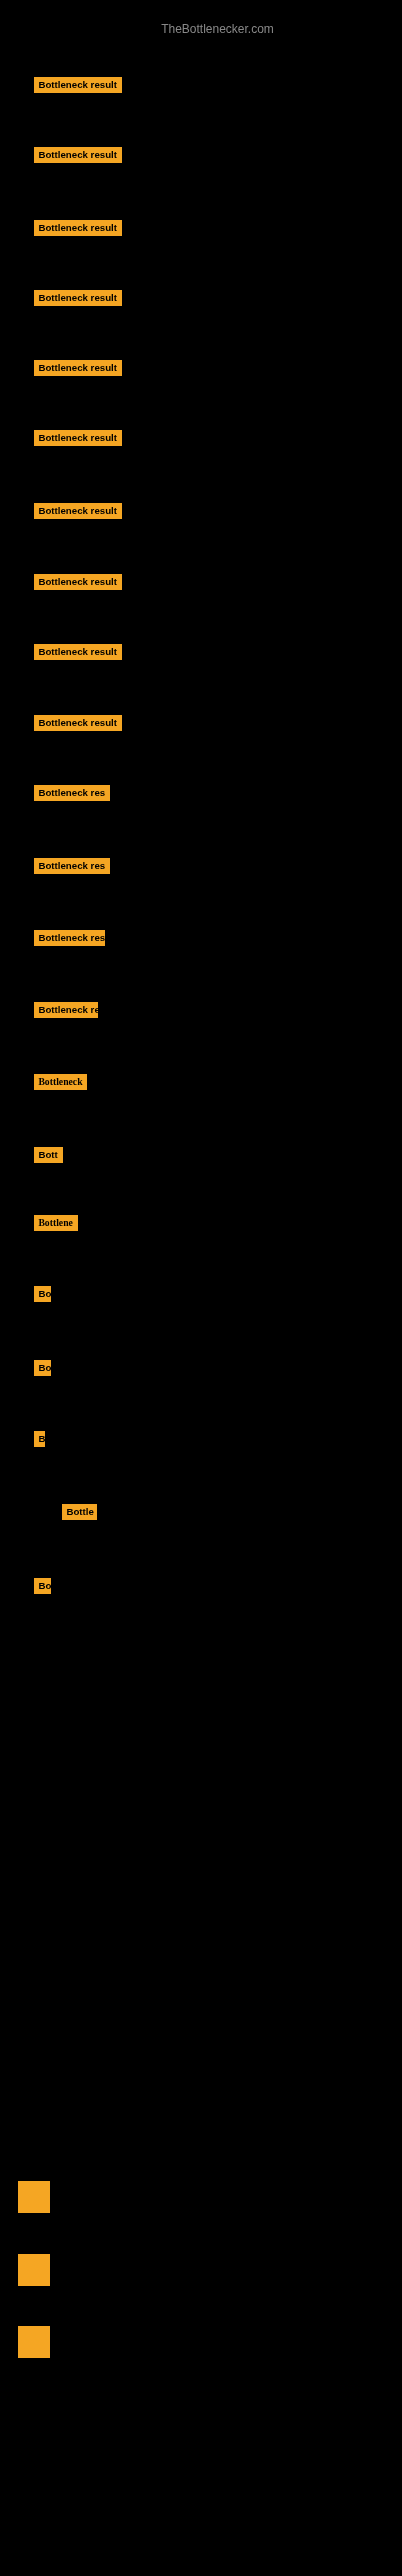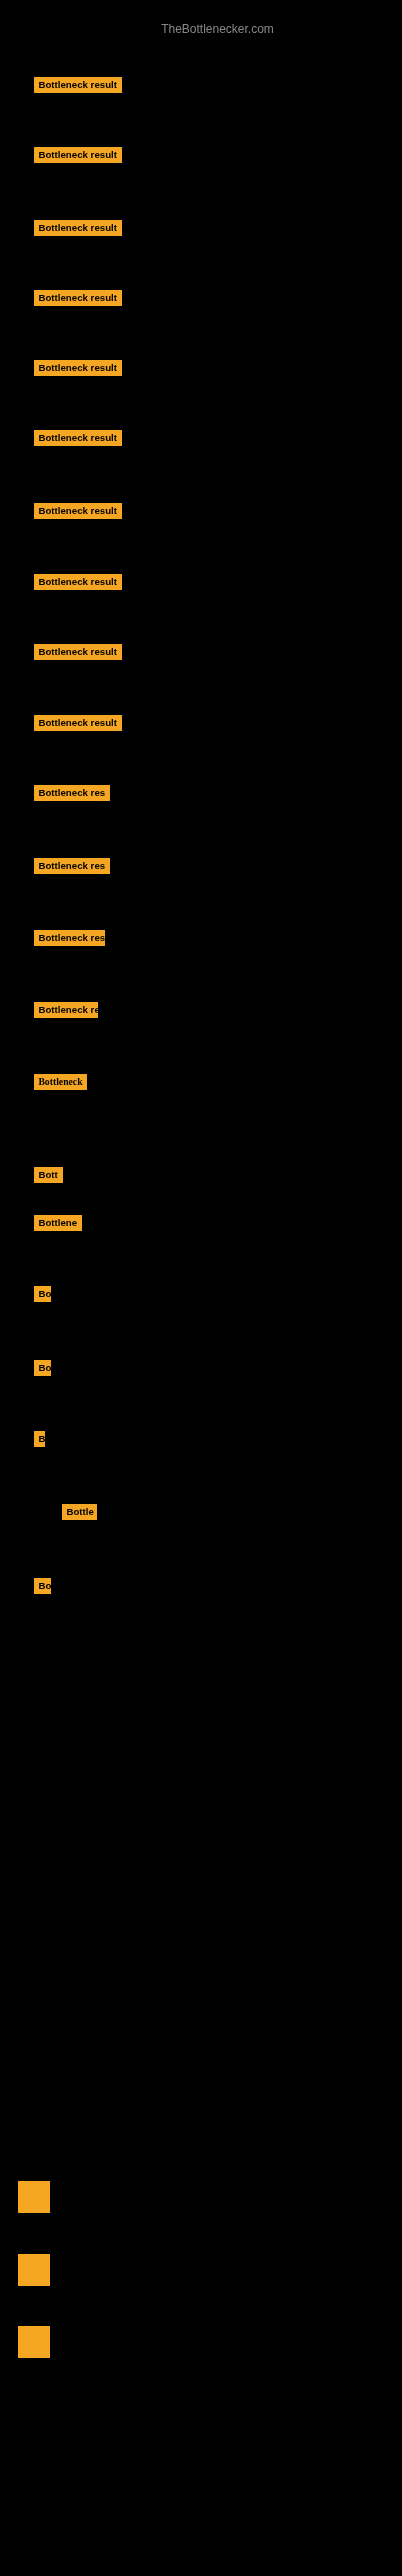--- a/index.html
+++ b/index.html
@@ -64,22 +64,22 @@
     <div class="row" style="top: 398px;"><span class="bottleneck-label" style="max-width: 109px;">Bottleneck result</span></div>
     <div class="row" style="top: 471px;"><span class="bottleneck-label" style="max-width: 105px;">Bottleneck result</span></div>
     <div class="row" style="top: 542px;"><span class="bottleneck-label" style="max-width: 100px;">Bottleneck result</span></div>
     <div class="row" style="top: 612px;"><span class="bottleneck-label" style="max-width: 95px;">Bottleneck result</span></div>
     <div class="row" style="top: 683px;"><span class="bottleneck-label" style="max-width: 90px;">Bottleneck result</span></div>
     <div class="row" style="top: 753px;"><span class="bottleneck-label" style="max-width: 84px;">Bottleneck res</span></div>
     <div class="row" style="top: 826px;"><span class="bottleneck-label" style="max-width: 77px;">Bottleneck res</span></div>
     <div class="row" style="top: 898px;"><span class="bottleneck-label" style="max-width: 71px;">Bottleneck res</span></div>
     <div class="row" style="top: 970px;"><span class="bottleneck-label" style="max-width: 64px;">Bottleneck res</span></div>
     <div class="row" style="top: 1042px;"><span class="bottleneck-label" style="max-width: 56px; font-family: Liberation Serif, serif;">Bottleneck</span></div>
-    <div class="row" style="top: 1115px;"><span class="bottleneck-label" style="max-width: 32px; margin-top: 20px;">Bott</span></div>
-    <div class="row" style="top: 1183px;"><span class="bottleneck-label" style="max-width: 48px;">Bottlene</span></div>
+    <div class="row" style="top: 1115px;"><span class="bottleneck-label" style="max-width: 32px;">Bott</span></div>
+    <div class="row" style="top: 1183px;"><span class="bottleneck-label" style="max-width: 48px; font-family: Liberation Serif, serif;">Bottlene</span></div>
     <div class="row" style="top: 1254px;"><span class="bottleneck-label" style="max-width: 17.7px;">Bo</span></div>
     <div class="row" style="top: 1328px;"><span class="bottleneck-label" style="max-width: 17.7px;">Bo</span></div>
     <div class="row" style="top: 1399px;"><span class="bottleneck-label" style="max-width: 11.3px;">B</span></div>
     <div class="row" style="top: 1472px;"><span class="bottleneck-label" style="max-width: 35px; margin-left: 28px;">Bottle</span></div>
     <div class="row" style="top: 1546px;"><span class="bottleneck-label" style="max-width: 17.7px;">Bo</span></div>
     <div class="vertical-bar" style="top: 2165px; height: 32px; width: 2.4px;"></div>
     <div class="vertical-bar" style="top: 2238px; height: 32px; width: 2.4px;"></div>
     <div class="vertical-bar" style="top: 2310px; height: 32px; width: 2.4px;"></div>
   </div>
 

